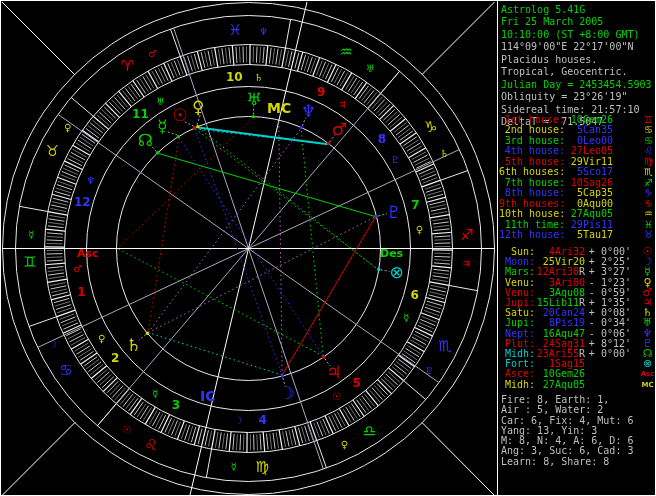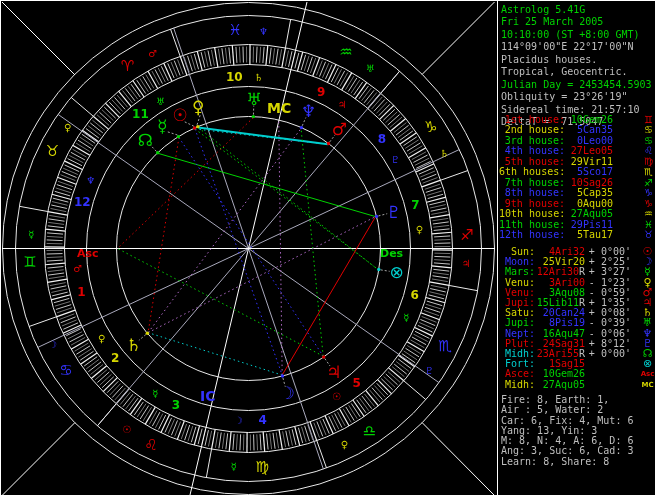--- a/index.html
+++ b/index.html
@@ -544,34 +544,34 @@
     <div class="hdr"><div style="color: rgb(0, 211, 0);">Astrolog 5.41G</div><div style="color: rgb(0, 211, 0);">Fri 25 March 2005</div><div style="color: rgb(0, 211, 0);">10:10:00 (ST +8:00 GMT)</div><div style="color: rgb(191, 191, 191);">114°09'00"E 22°17'00"N</div><div style="color: rgb(191, 191, 191);">Placidus houses.</div><div style="color: rgb(191, 191, 191);">Tropical, Geocentric.</div><div style="color: rgb(0, 211, 0);">Julian Day = 2453454.5903</div><div style="color: rgb(191, 191, 191);">Obliquity = 23°26'19"</div><div style="color: rgb(191, 191, 191);">Sidereal time: 21:57:10</div><div style="color: rgb(191, 191, 191);">DeltaT =  71.5047</div></div>
     <div class="houses">
         <div class="row"><span class="hl" style="color:#e00000">1st house:</span><span class="hv" style="color:#00d300">10Gem26</span><span class="hg" style="color:#e00000">♊</span></div>
         <div class="row"><span class="hl" style="color:#d6d600">2nd house:</span><span class="hv" style="color:#3333ff">5Can35</span><span class="hg" style="color:#d6d600">♋</span></div>
         <div class="row"><span class="hl" style="color:#00d300">3rd house:</span><span class="hv" style="color:#3333ff">0Leo00</span><span class="hg" style="color:#00d300">♋</span></div>
         <div class="row"><span class="hl" style="color:#3333ff">4th house:</span><span class="hv" style="color:#e00000">27Leo05</span><span class="hg" style="color:#3333ff">♌</span></div>
         <div class="row"><span class="hl" style="color:#e00000">5th house:</span><span class="hv" style="color:#d6d600">29Vir11</span><span class="hg" style="color:#e00000">♍</span></div>
         <div class="row"><span class="hl" style="color:#d6d600">6th houses:</span><span class="hv" style="color:#3333ff">5Sco17</span><span class="hg" style="color:#d6d600">♏</span></div>
         <div class="row"><span class="hl" style="color:#00d300">7th house:</span><span class="hv" style="color:#e00000">10Sag26</span><span class="hg" style="color:#00d300">♐</span></div>
         <div class="row"><span class="hl" style="color:#3333ff">8th house:</span><span class="hv" style="color:#d6d600">5Cap35</span><span class="hg" style="color:#3333ff">♑</span></div>
-        <div class="row"><span class="hl" style="color:#e00000">9th house:</span><span class="hv" style="color:#d6d600">0Aqu00</span><span class="hg" style="color:#e00000">♑</span></div>
+        <div class="row"><span class="hl" style="color:#e00000">9th houses:</span><span class="hv" style="color:#d6d600">0Aqu00</span><span class="hg" style="color:#e00000">♑</span></div>
         <div class="row"><span class="hl" style="color:#d6d600">10th house:</span><span class="hv" style="color:#00d300">27Aqu05</span><span class="hg" style="color:#d6d600">♒</span></div>
-        <div class="row"><span class="hl" style="color:#00d300">11th house:</span><span class="hv" style="color:#3333ff">29Pis11</span><span class="hg" style="color:#00d300">♓</span></div>
+        <div class="row"><span class="hl" style="color:#00d300">11th time:</span><span class="hv" style="color:#3333ff">29Pis11</span><span class="hg" style="color:#00d300">♓</span></div>
         <div class="row"><span class="hl" style="color:#3333ff">12th house:</span><span class="hv" style="color:#d6d600">5Tau17</span><span class="hg" style="color:#3333ff">♉</span></div>
       </div>
     <div class="planets">
         <div class="row"><span class="pl" style="color:#d6d600">Sun:</span><span class="pv"><span style="color:#e00000">4Ari32</span><span style="color:#bfbfbf"></span></span><span class="pvel" style="color:#bfbfbf">+ 0°00'</span><span class="pg" style="color:#e00000">☉</span></div>
         <div class="row"><span class="pl" style="color:#3333ff">Moon:</span><span class="pv"><span style="color:#d6d600">25Vir20</span><span style="color:#bfbfbf"></span></span><span class="pvel" style="color:#bfbfbf">+ 2°25'</span><span class="pg" style="color:#3333ff">☽</span></div>
         <div class="row"><span class="pl" style="color:#00d300">Mars:</span><span class="pv"><span style="color:#e00000">12Ari30</span><span style="color:#bfbfbf">R</span></span><span class="pvel" style="color:#bfbfbf">+ 3°27'</span><span class="pg" style="color:#00d300">☿</span></div>
         <div class="row"><span class="pl" style="color:#d6d600">Venu:</span><span class="pv"><span style="color:#e00000">3Ari00</span><span style="color:#bfbfbf"></span></span><span class="pvel" style="color:#bfbfbf">- 1°23'</span><span class="pg" style="color:#d6d600">♀</span></div>
         <div class="row"><span class="pl" style="color:#e00000">Venu:</span><span class="pv"><span style="color:#00d300">3Aqu08</span><span style="color:#bfbfbf"></span></span><span class="pvel" style="color:#bfbfbf">- 0°59'</span><span class="pg" style="color:#e00000">♂</span></div>
         <div class="row"><span class="pl" style="color:#e00000">Jupi:</span><span class="pv"><span style="color:#00d300">15Lib11</span><span style="color:#bfbfbf">R</span></span><span class="pvel" style="color:#bfbfbf">+ 1°35'</span><span class="pg" style="color:#e00000">♃</span></div>
         <div class="row"><span class="pl" style="color:#d6d600">Satu:</span><span class="pv"><span style="color:#3333ff">20Can24</span><span style="color:#bfbfbf"></span></span><span class="pvel" style="color:#bfbfbf">+ 0°08'</span><span class="pg" style="color:#d6d600">♄</span></div>
-        <div class="row"><span class="pl" style="color:#00d300">Jupi:</span><span class="pv"><span style="color:#3333ff">8Pis19</span><span style="color:#bfbfbf"></span></span><span class="pvel" style="color:#bfbfbf">- 0°39'</span><span class="pg" style="color:#00d300">♅</span></div>
+        <div class="row"><span class="pl" style="color:#00d300">Jupi:</span><span class="pv"><span style="color:#3333ff">8Pis19</span><span style="color:#bfbfbf"></span></span><span class="pvel" style="color:#bfbfbf">- 0°34'</span><span class="pg" style="color:#00d300">♅</span></div>
         <div class="row"><span class="pl" style="color:#3333ff">Nept:</span><span class="pv"><span style="color:#00d300">16Aqu47</span><span style="color:#bfbfbf"></span></span><span class="pvel" style="color:#bfbfbf">- 0°06'</span><span class="pg" style="color:#3333ff">♆</span></div>
         <div class="row"><span class="pl" style="color:#e00000">Plut:</span><span class="pv"><span style="color:#e00000">24Sag31</span><span style="color:#bfbfbf"></span></span><span class="pvel" style="color:#bfbfbf">+ 8°12'</span><span class="pg" style="color:#3333ff">♇</span></div>
         <div class="row"><span class="pl" style="color:#00cfcf">Midh:</span><span class="pv"><span style="color:#e00000">23Ari55</span><span style="color:#bfbfbf">R</span></span><span class="pvel" style="color:#bfbfbf">+ 0°00'</span><span class="pg" style="color:#00d300">☊</span></div>
         <div class="row"><span class="pl" style="color:#00cfcf">Fort:</span><span class="pv"><span style="color:#e00000">1Sag15</span><span style="color:#bfbfbf"></span></span><span class="pvel" style="color:#bfbfbf"></span><span class="pg" style="color:#00cfcf">⊗</span></div>
         <div class="row"><span class="pl" style="color:#e00000">Asce:</span><span class="pv"><span style="color:#00d300">10Gem26</span><span style="color:#bfbfbf"></span></span><span class="pvel" style="color:#bfbfbf"></span><span class="pg pg-txt" style="color:#e00000">Asc</span></div>
         <div class="row"><span class="pl" style="color:#d6d600">Midh:</span><span class="pv"><span style="color:#00d300">27Aqu05</span><span style="color:#bfbfbf"></span></span><span class="pvel" style="color:#bfbfbf"></span><span class="pg pg-txt" style="color:#d6d600">MC</span></div>
       </div>
     <div class="stats"><div style="color: rgb(191, 191, 191);">Fire: 8, Earth: 1,</div><div style="color: rgb(191, 191, 191);">Air : 5, Water: 2</div><div style="color: rgb(191, 191, 191);">Car: 6, Fix: 4, Mut: 6</div><div style="color: rgb(191, 191, 191);">Yang: 13, Yin: 3</div><div style="color: rgb(191, 191, 191);">M: 8, N: 4, A: 6, D: 6</div><div style="color: rgb(191, 191, 191);">Ang: 3, Suc: 6, Cad: 3</div><div style="color: rgb(191, 191, 191);">Learn: 8, Share: 8</div></div>
   </div>
 </div>

